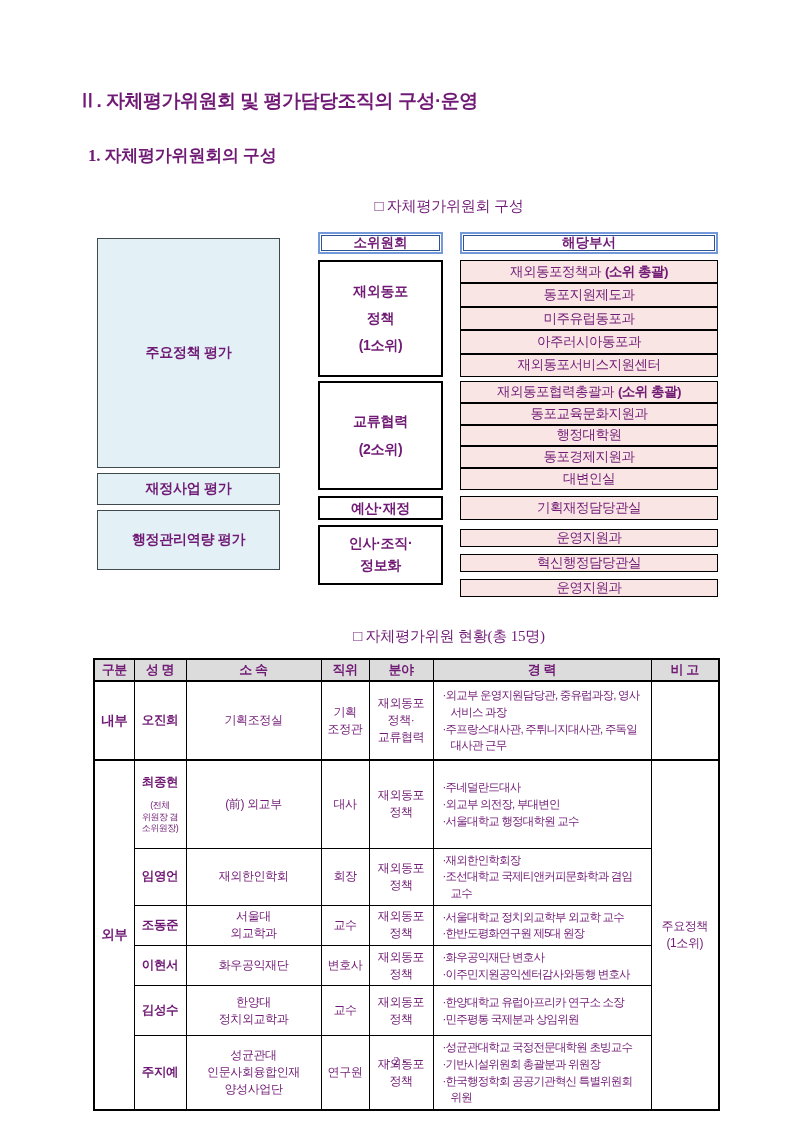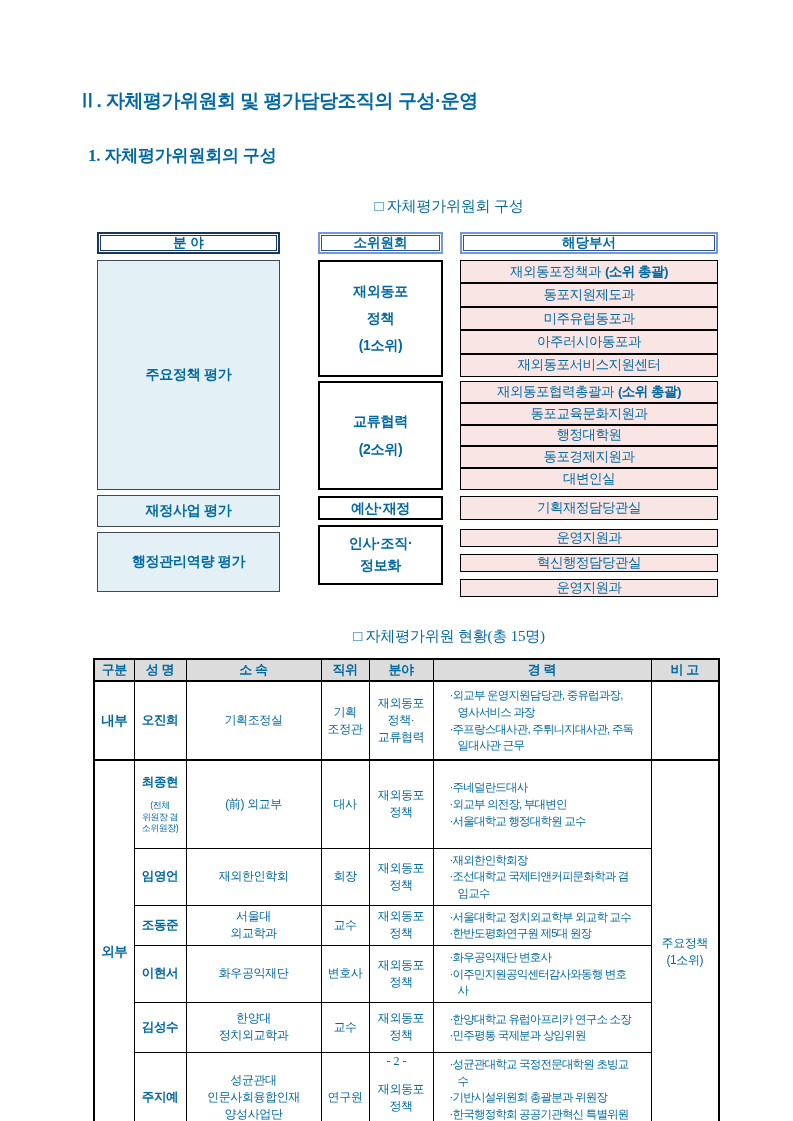--- a/index.html
+++ b/index.html
@@ -4,21 +4,21 @@
 <style>
   * { box-sizing: border-box; margin: 0; padding: 0; }
   html, body { background: #fff; }
   .page {
     position: relative;
     width: 793px; height: 1121px;
     margin: 0 auto;
     background: #fff;
     overflow: hidden;
     font-family: "Liberation Sans", sans-serif;
-    color: #0369a1;
+    color: #701a75;
     border-radius: 27px;
   }
   .pre { white-space: pre-line; }
 
   
   .title {
     margin: 88px 0 0 78px;
     font-size: 19px; font-weight: 800; letter-spacing: -0.5px;
     font-family: "Liberation Sans", sans-serif;
   }
@@ -119,21 +119,21 @@
     background: #DCDCDC;
     font-size: 13px; font-weight: 700;
     border-bottom: 2px solid #000;
     height: 21px; padding: 1px 0;
   }
   .members-table tr.ext-first td { border-top: 2.5px solid #000; }
   td.cell-group { font-weight: 700; font-size: 13.5px; }
   td.cell-name  { font-weight: 700; font-size: 12.5px; }
   .name-sub { font-weight: 400; font-size: 9px; line-height: 1.25; margin-top: 9px; letter-spacing: -0.5px; }
   .name-sub:empty { display: none; }
-  td.cell-career { text-align: left; padding: 3px 16px; }
+  td.cell-career { text-align: left; padding: 3px 9px; }
   .career-line {
     font-size: 11.5px; letter-spacing: -0.8px; line-height: 1.45;
     padding-left: 8px; text-indent: -8px;
   }
   .career-line:empty { display: none; }
   td.cell-note { font-size: 12px; }
 
   tr.r1 { height: 79px; }
   tr.r2 { height: 88px; }
   tr.r3 { height: 37px; }
@@ -156,21 +156,20 @@
 
 <div class="page">
 
   <h1 class="title">Ⅱ. 자체평가위원회 및 평가담당조직의 구성·운영</h1>
   <h2 class="section-heading">1. 자체평가위원회의 구성</h2>
   <div class="subhead">□ 자체평가위원회 구성</div>
 
   <div class="diagram">
 
     <div class="dcol dcol-field">
-      <div class="dhdr navy">분  야</div>
       <div class="fbox fbox-big">주요정책 평가</div>
       <div class="fbox fbox-small">재정사업 평가</div>
       <div class="fbox fbox-mid">행정관리역량 평가</div>
     </div>
 
     <div class="dcol dcol-sub">
       <div class="dhdr blue">소위원회</div>
       <div class="sbox s1 pre">재외동포
 정책
 (1소위)</div>

